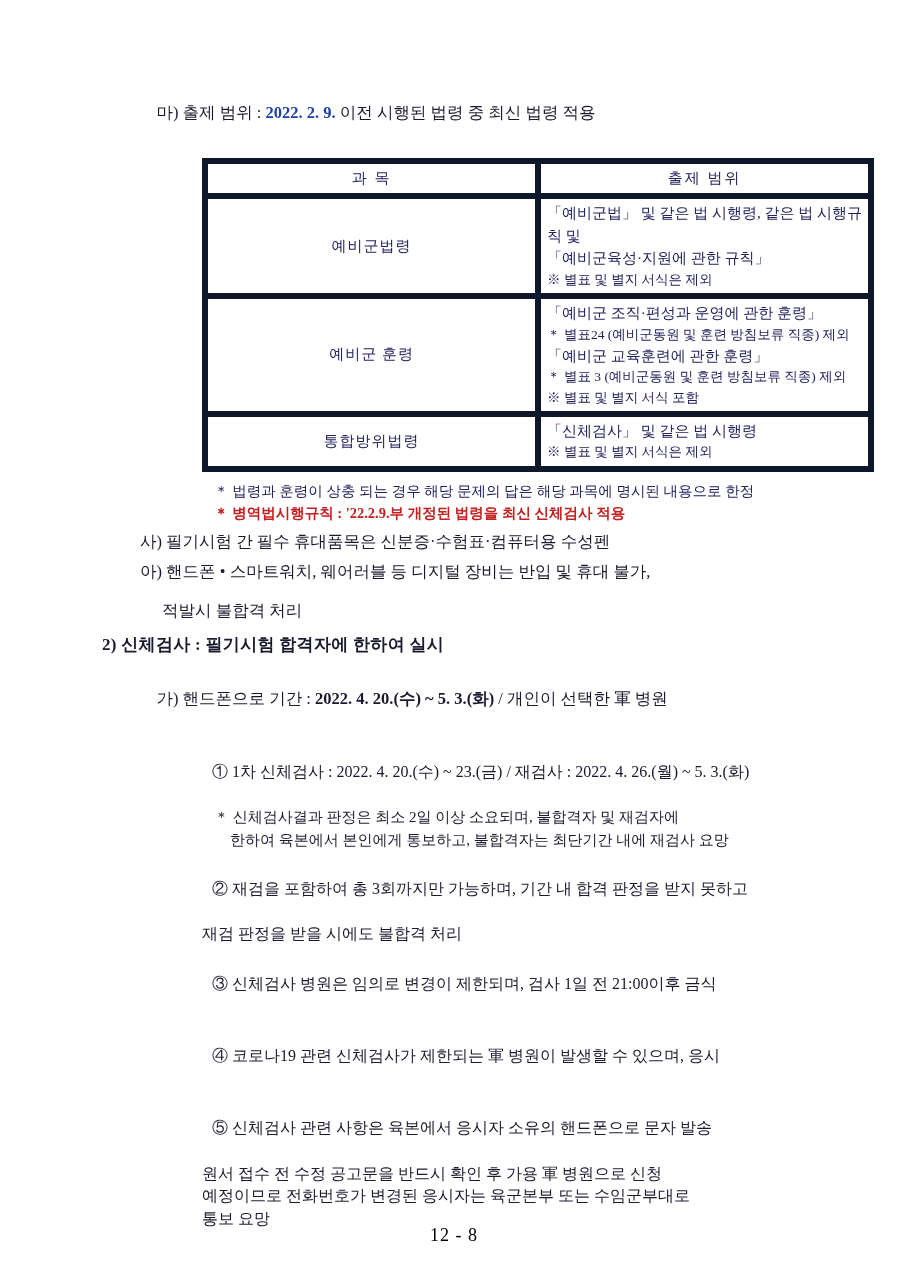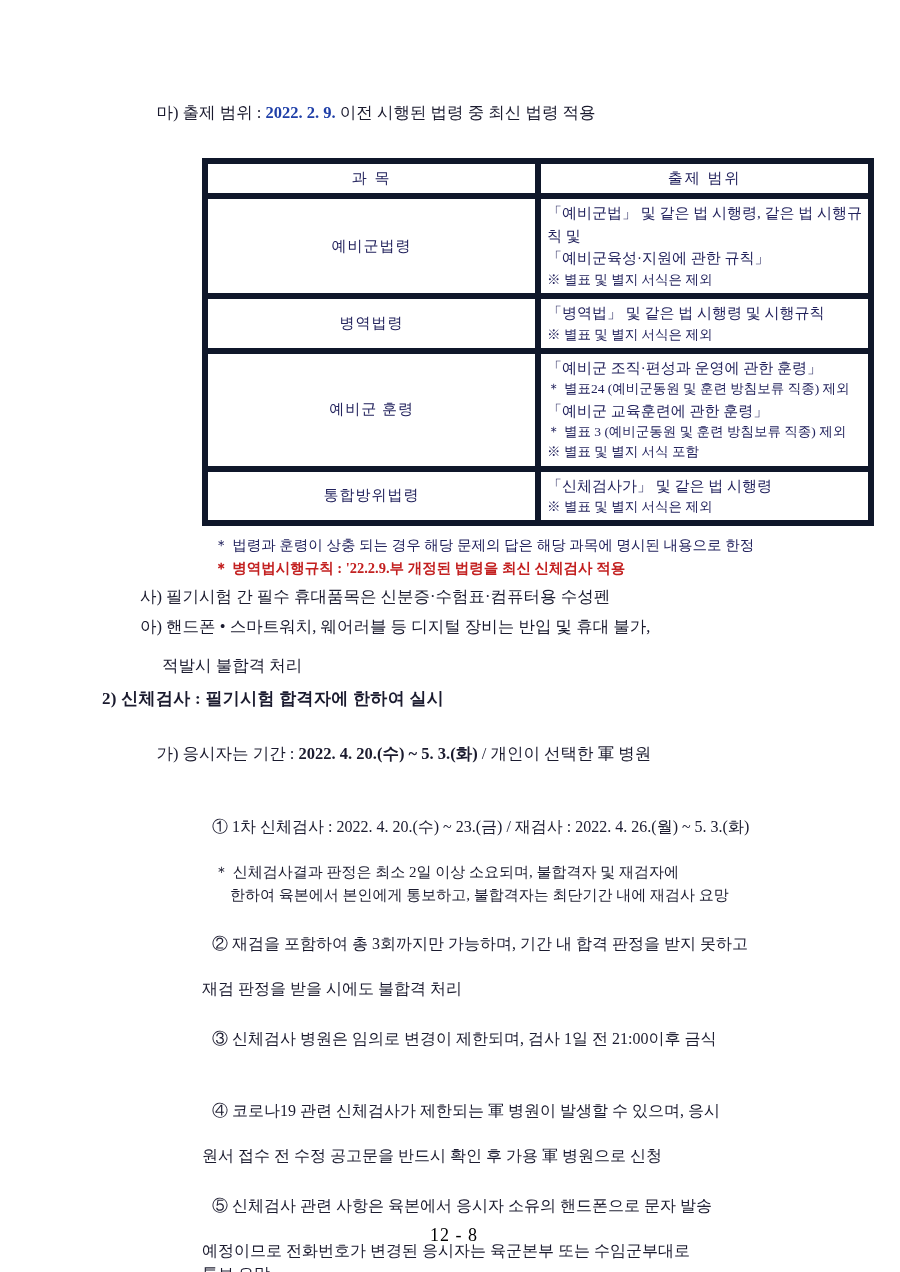--- a/index.html
+++ b/index.html
@@ -145,79 +145,72 @@
     </tr>
     <tr>
       <td class="subject">예비군법령</td>
       <td class="detail">
         <div>「예비군법」 및 같은 법 시행령, 같은 법 시행규칙 및</div>
         <div>「예비군육성·지원에 관한 규칙」</div>
         <div class="small-note">※ 별표 및 별지 서식은 제외</div>
       </td>
     </tr>
     <tr>
-      <td class="subject">병역법령</td>
-      <td class="detail">
-        <div>「병역법」 및 같은 법 시행령 및 시행규칙</div>
-        <div class="small-note">※ 별표 및 별지 서식은 제외</div>
-      </td>
-    </tr>
-    <tr>
       <td class="subject">예비군 훈령</td>
       <td class="detail">
         <div>「예비군 조직·편성과 운영에 관한 훈령」</div>
         <div class="small-note"> ＊ 별표24 (예비군동원 및 훈련 방침보류 직종) 제외</div>
         <div>「예비군 교육훈련에 관한 훈령」</div>
         <div class="small-note"> ＊ 별표 3 (예비군동원 및 훈련 방침보류 직종) 제외</div>
         <div class="small-note">※ 별표 및 별지 서식 포함</div>
       </td>
     </tr>
     <tr>
       <td class="subject">통합방위법령</td>
       <td class="detail">
-        <div>「신체검사가」 및 같은 법 시행령</div>
+        <div>「신체검사」 및 같은 법 시행령</div>
         <div class="small-note">※ 별표 및 별지 서식은 제외</div>
       </td>
     </tr>
   </tbody>
     </table>
 
   <div class="note-star" style="margin-top:8px;">＊ 법령과 훈령이 상충 되는 경우 해당 문제의 답은 해당 과목에 명시된 내용으로 한정</div>
   <div class="note-star red">＊ 병역법시행규칙 : '22.2.9.부 개정된 법령을 최신 신체검사 적용</div>
 
   <div class="line lvl-b">사) 필기시험 간 필수 휴대품목은 신분증·수험표·컴퓨터용 수성펜</div>
   <div class="line lvl-b">아) 핸드폰 • 스마트워치, 웨어러블 등 디지털 장비는 반입 및 휴대 불가,</div>
   <div class="line lvl-b" style="margin-top:16px;margin-left:100px;">적발시 불합격 처리</div>
 
   <div class="line sec-head">2) 신체검사 : 필기시험 합격자에 한하여 실시</div>
 
   <div class="line lvl-ga">
-    <span>가) 응시자는 기간 : </span><span class="bold">2022. 4. 20.(수) ~ 5. 3.(화)</span><span> / 개인이 선택한 軍 병원</span>
+    <span>가) 핸드폰으로 기간 : </span><span class="bold">2022. 4. 20.(수) ~ 5. 3.(화)</span><span> / 개인이 선택한 軍 병원</span>
   </div>
 
   <div class="line lvl-num hang2">
     <span>①</span> <span>1차 신체검사 : 2022. 4. 20.(수) ~ 23.(금) / 재검사 : 2022. 4. 26.(월) ~ 5. 3.(화)</span>
   </div>
   <div class="line lvl-star">＊ 신체검사결과 판정은 최소 2일 이상 소요되며, 불합격자 및 재검자에</div>
   <div class="line lvl-star" style="margin-left:168px;">한하여 육본에서 본인에게 통보하고, 불합격자는 최단기간 내에 재검사 요망</div>
 
   <div class="line lvl-num hang2">
     <span>②</span> <span>재검을 포함하여 총 3회까지만 가능하며, 기간 내 합격 판정을 받지 못하고</span>
   </div>
   <div class="line lvl-num-ind">재검 판정을 받을 시에도 불합격 처리</div>
 
   <div class="line lvl-num hang2">
     <span>③</span> <span>신체검사 병원은 임의로 변경이 제한되며, 검사 1일 전 21:00이후 금식</span>
   </div>
 
   <div class="line lvl-num hang2">
     <span>④</span> <span>코로나19 관련 신체검사가 제한되는 軍 병원이 발생할 수 있으며, 응시</span>
   </div>
+  <div class="line lvl-num hang2">
+    <span>⑤</span> <span>신체검사 관련 사항은 육본에서 응시자 소유의 핸드폰으로 문자 발송</span>
+  </div>
+
   <div class="line lvl-num-ind">원서 접수 전 수정 공고문을 반드시 확인 후 가용 軍 병원으로 신청</div>
-
-  <div class="line lvl-num hang2">
-    <span>⑤</span> <span>신체검사 관련 사항은 육본에서 응시자 소유의 핸드폰으로 문자 발송</span>
-  </div>
   <div class="line lvl-num-ind">예정이므로 전화번호가 변경된 응시자는 육군본부 또는 수임군부대로</div>
   <div class="line lvl-num-ind">통보 요망</div>
 
   <div class="footer">12 - 8</div>
 </div>
 
 </body></html>

